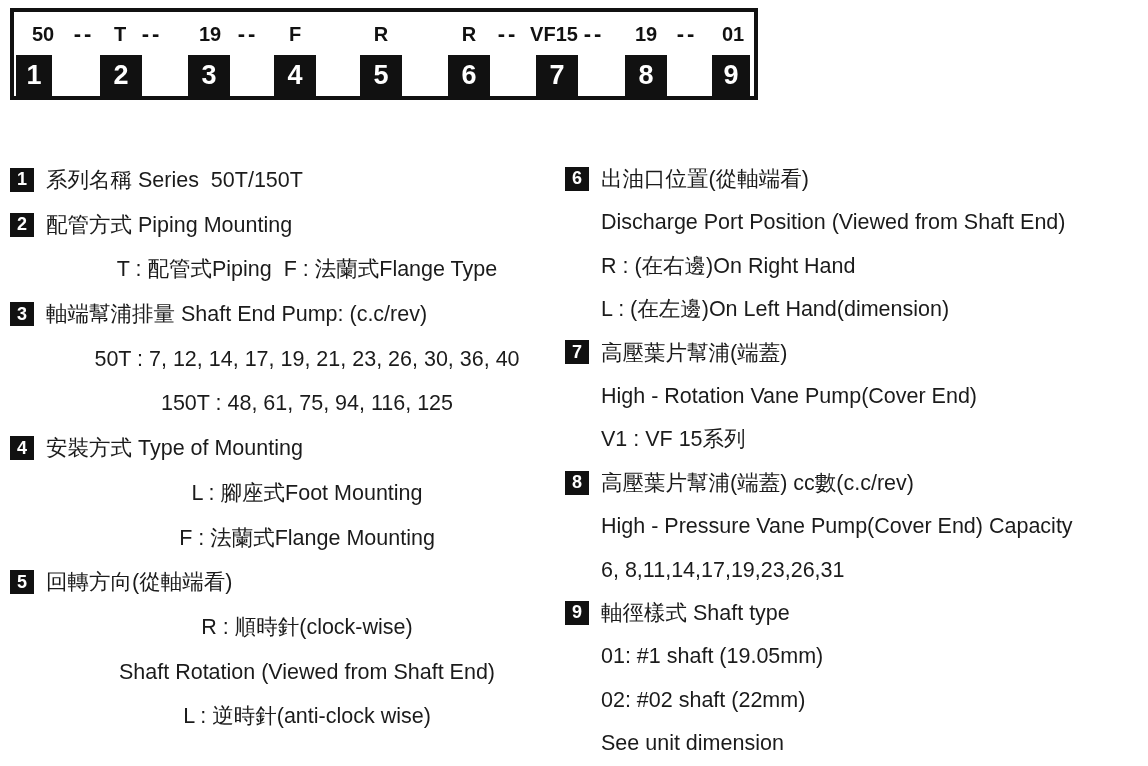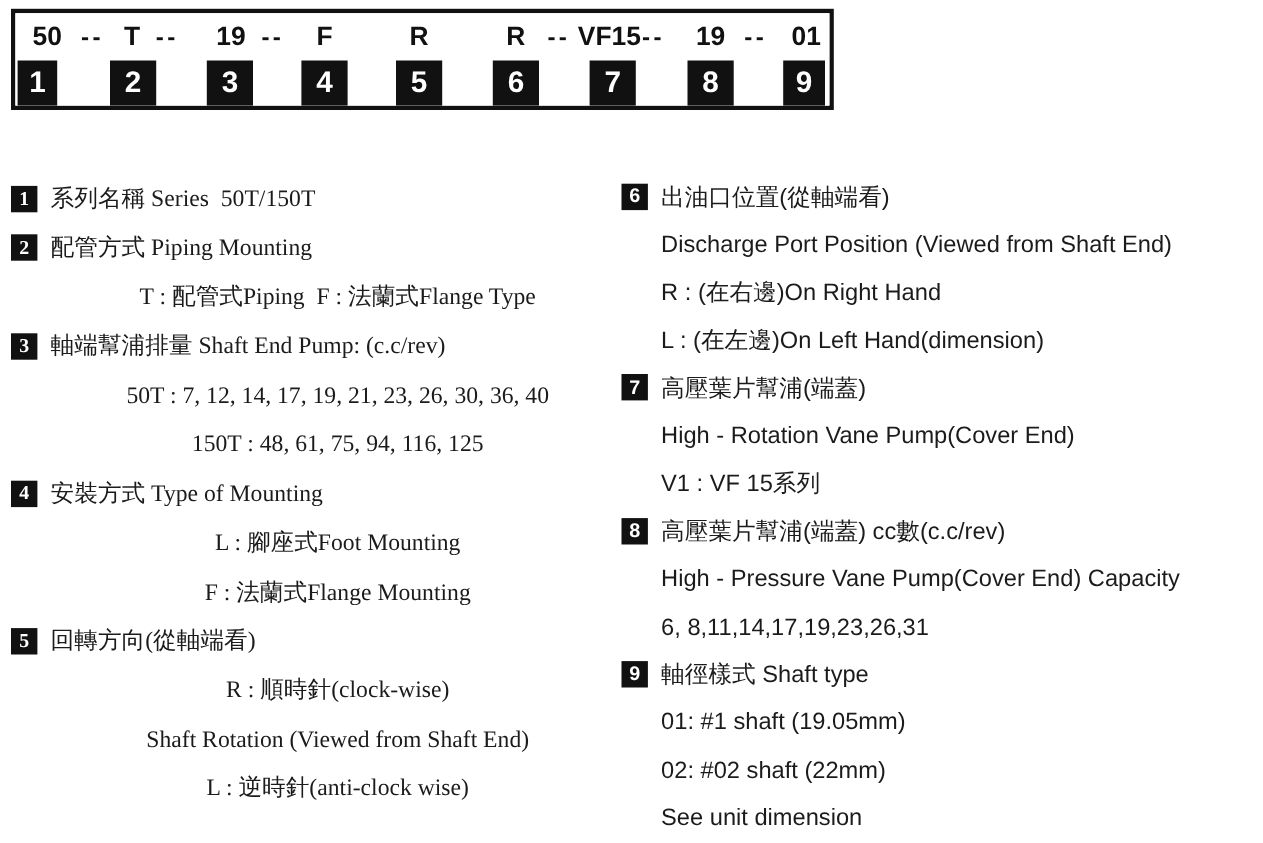--- a/index.html
+++ b/index.html
@@ -8,36 +8,36 @@
     font-family:"Liberation Sans", sans-serif;color:#1b1b1b;position:relative;
   }
   
   .codebar{
     position:absolute;left:10px;top:8px;width:740px;height:84px;
     border:4px solid #111;background:#fff;
   }
   .code-row{position:absolute;left:0;top:0;width:740px;height:43px;background:#fff;}
   .code-val,.code-dash{
     position:absolute;top:50%;transform:translate(-50%,-50%);
-    font-weight:bold;font-size:24px;color:#111;white-space:nowrap;
+    font-weight:bold;font-size:20px;color:#111;white-space:nowrap;
   }
   .code-dash{letter-spacing:3px;font-size:22px;}
   .num-strip{position:absolute;left:0;top:43px;width:740px;height:41px;background:#fff;}
   .num-box{
     position:absolute;top:0;height:41px;width:42px;background:#111;
     color:#fff;font-weight:bold;font-size:27px;
     display:flex;align-items:center;justify-content:center;
   }
   
   .legend{position:absolute;left:0;top:158px;width:1148px;}
   .col{position:absolute;top:0;}
   .col-left{left:10px;width:548px;}
   .col-right{left:565px;width:583px;}
   .line{display:block;white-space:pre-wrap;font-size:21.5px;}
-  .col-left .line{height:44.7px;line-height:44.7px;font-family:Liberation Serif, serif;}
+  .col-left .line{height:44.7px;line-height:44.7px;}
   .col-right .line{height:43.4px;line-height:43.4px;}
   .badge{
     display:inline-flex;align-items:center;justify-content:center;
     width:24px;height:24px;background:#111;color:#fff;
     font-weight:bold;font-size:18px;vertical-align:middle;
     margin-right:12px;margin-top:-3px;
   }
   .title{white-space:pre-wrap;}
   .col-left .sub{padding-left:46px;text-align:center;}
   .col-right .sub{padding-left:36px;}

